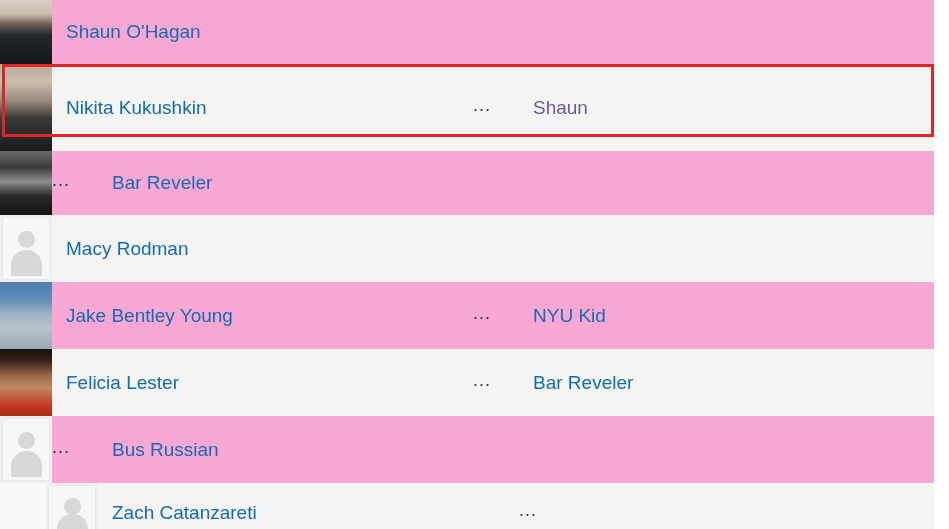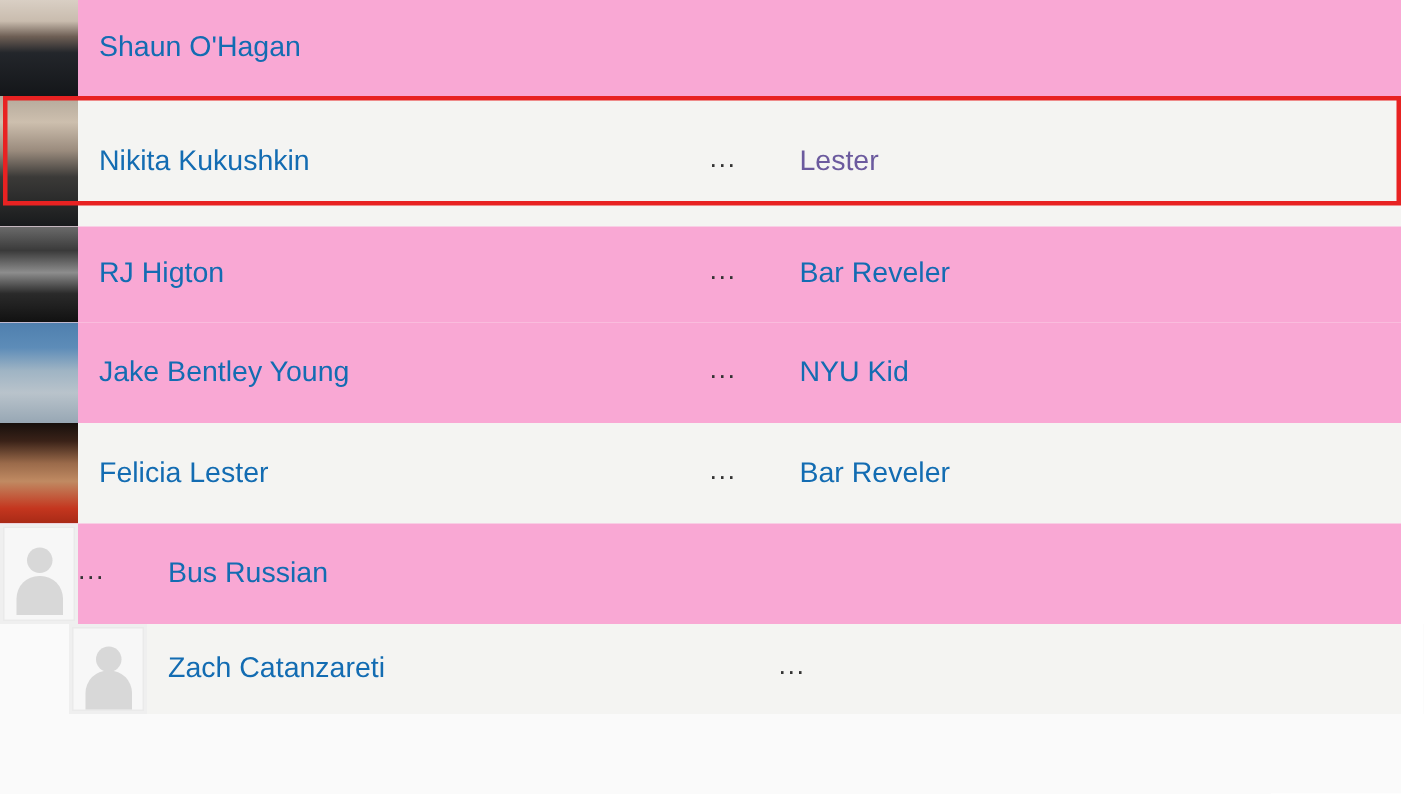--- a/index.html
+++ b/index.html
@@ -171,93 +171,105 @@
           <div class="layer" style="background: linear-gradient(rgb(180, 169, 155) 0%, rgb(205, 191, 174) 20%, rgb(154, 139, 125) 42%, rgb(59, 58, 56) 62%, rgb(24, 26, 28) 100%);"></div>
         </div>
       </div>
       <div class="name-cell">
         <a class="cast-link">Nikita Kukushkin</a>
       </div>
       <div class="ellipsis-cell">
         <span class="ellipsis-mark">...</span>
       </div>
       <div class="char-cell">
-        <a class="cast-link visited">Lester</a>
+        <a class="cast-link visited">Shaun</a>
       </div>
     </div>
     <div class="highlight-box" style="top: 64px; height: 73px;"></div>
     <div class="cast-row odd" style="height: 64px;">
       <div class="avatar-cell">
         <div class="avatar-photo">
           <div class="layer" style="background: linear-gradient(rgb(107, 107, 107) 0%, rgb(58, 58, 58) 25%, rgb(141, 141, 141) 48%, rgb(42, 42, 42) 70%, rgb(17, 17, 17) 100%);"></div>
         </div>
       </div>
-      <div class="name-cell">
-        <a class="cast-link">RJ Higton</a>
-      </div>
       <div class="ellipsis-cell">
         <span class="ellipsis-mark">...</span>
       </div>
       <div class="char-cell">
         <a class="cast-link">Bar Reveler</a>
       </div>
     </div>
-    <div class="cast-row odd" style="height: 67px;">
-      <div class="avatar-cell">
-        <div class="avatar-photo">
-          <div class="layer" style="background: linear-gradient(rgb(79, 127, 174) 0%, rgb(93, 140, 184) 25%, rgb(159, 180, 196) 48%, rgb(185, 195, 203) 70%, rgb(151, 167, 180) 100%);"></div>
-        </div>
-      </div>
-      <div class="name-cell">
-        <a class="cast-link">Jake Bentley Young</a>
-      </div>
-      <div class="ellipsis-cell">
-        <span class="ellipsis-mark">...</span>
-      </div>
-      <div class="char-cell">
-        <a class="cast-link">NYU Kid</a>
-      </div>
-    </div>
     <div class="cast-row even" style="height: 67px;">
-      <div class="avatar-cell">
-        <div class="avatar-photo">
-          <div class="layer" style="background: linear-gradient(rgb(23, 16, 13) 0%, rgb(58, 34, 24) 18%, rgb(154, 106, 74) 40%, rgb(192, 138, 98) 58%, rgb(196, 54, 31) 85%, rgb(168, 42, 22) 100%);"></div>
-        </div>
-      </div>
-      <div class="name-cell">
-        <a class="cast-link">Felicia Lester</a>
-      </div>
-      <div class="ellipsis-cell">
-        <span class="ellipsis-mark">...</span>
-      </div>
-      <div class="char-cell">
-        <a class="cast-link">Bar Reveler</a>
-      </div>
-    </div>
-    <div class="cast-row odd" style="height: 67px;">
       <div class="avatar-cell">
         <div class="avatar-placeholder">
           <div class="ph-head"></div>
           <div class="ph-body"></div>
         </div>
       </div>
-      <div class="ellipsis-cell">
-        <span class="ellipsis-mark">...</span>
-      </div>
-      <div class="char-cell">
-        <a class="cast-link">Bus Russian</a>
-      </div>
-    </div>
-    <div class="cast-row even" style="height: 60px; margin-left: 46px;">
+      <div class="name-cell">
+        <a class="cast-link">Macy Rodman</a>
+      </div>
+      <div class="ellipsis-cell">
+        <span class="ellipsis-mark"></span>
+      </div>
+      <div class="char-cell"></div>
+    </div>
+    <div class="cast-row odd" style="height: 67px;">
+      <div class="avatar-cell">
+        <div class="avatar-photo">
+          <div class="layer" style="background: linear-gradient(rgb(79, 127, 174) 0%, rgb(93, 140, 184) 25%, rgb(159, 180, 196) 48%, rgb(185, 195, 203) 70%, rgb(151, 167, 180) 100%);"></div>
+        </div>
+      </div>
+      <div class="name-cell">
+        <a class="cast-link">Jake Bentley Young</a>
+      </div>
+      <div class="ellipsis-cell">
+        <span class="ellipsis-mark">...</span>
+      </div>
+      <div class="char-cell">
+        <a class="cast-link">NYU Kid</a>
+      </div>
+    </div>
+    <div class="cast-row even" style="height: 67px;">
+      <div class="avatar-cell">
+        <div class="avatar-photo">
+          <div class="layer" style="background: linear-gradient(rgb(23, 16, 13) 0%, rgb(58, 34, 24) 18%, rgb(154, 106, 74) 40%, rgb(192, 138, 98) 58%, rgb(196, 54, 31) 85%, rgb(168, 42, 22) 100%);"></div>
+        </div>
+      </div>
+      <div class="name-cell">
+        <a class="cast-link">Felicia Lester</a>
+      </div>
+      <div class="ellipsis-cell">
+        <span class="ellipsis-mark">...</span>
+      </div>
+      <div class="char-cell">
+        <a class="cast-link">Bar Reveler</a>
+      </div>
+    </div>
+    <div class="cast-row odd" style="height: 67px;">
       <div class="avatar-cell">
         <div class="avatar-placeholder">
           <div class="ph-head"></div>
           <div class="ph-body"></div>
         </div>
       </div>
+      <div class="ellipsis-cell">
+        <span class="ellipsis-mark">...</span>
+      </div>
+      <div class="char-cell">
+        <a class="cast-link">Bus Russian</a>
+      </div>
+    </div>
+    <div class="cast-row even" style="height: 60px; margin-left: 46px;">
+      <div class="avatar-cell">
+        <div class="avatar-placeholder">
+          <div class="ph-head"></div>
+          <div class="ph-body"></div>
+        </div>
+      </div>
       <div class="name-cell">
         <a class="cast-link">Zach Catanzareti</a>
       </div>
       <div class="ellipsis-cell">
         <span class="ellipsis-mark">...</span>
       </div>
     </div>
   </div>
 <div class="right-gutter"></div>
 

